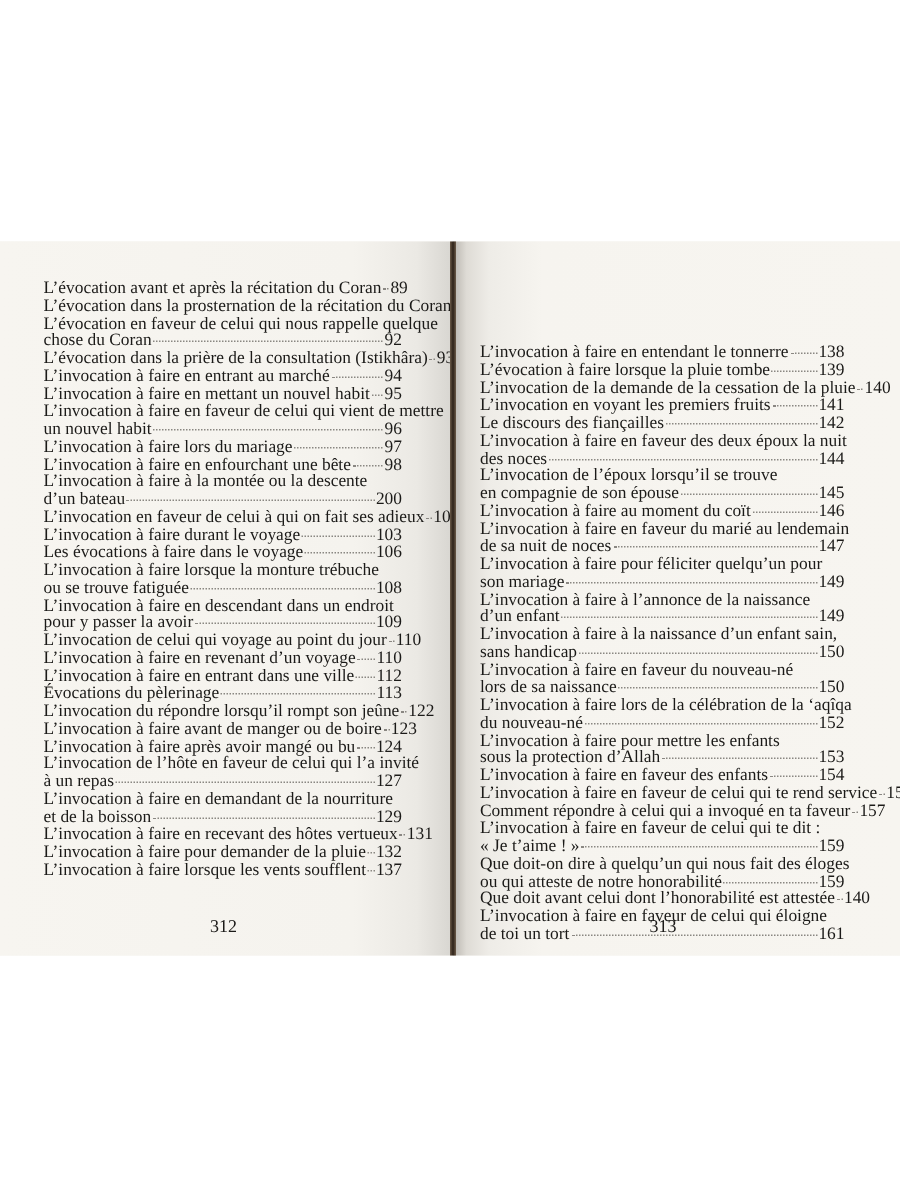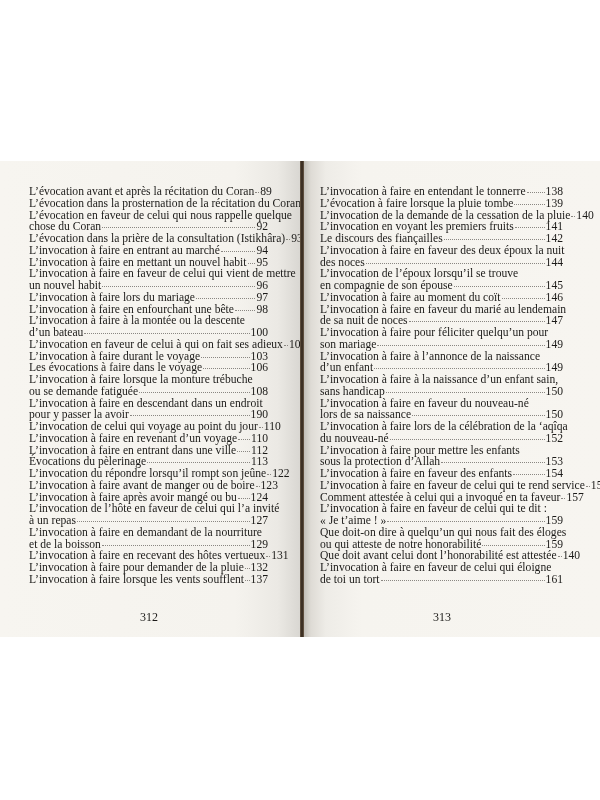--- a/index.html
+++ b/index.html
@@ -24,21 +24,21 @@
   }
   .spine {
     position: absolute; left: 300px; top: 0; width: 4px; height: 476px;
     background: linear-gradient(to right, #6b5a48, #2e2218, #6b5a48);
   }
   .toc {
     position: absolute; top: 25px;
     font-size: 11.6px; line-height: 11.75px; color: #1b1a18;
   }
   .page-left .toc { left: 29px; width: 239px; }
-  .page-right .toc { left: 18px; width: 243px; }
+  .page-right .toc { left: 18px; width: 243px; margin-top: 43px; }
   .entry { margin: 0; }
   .line { display: flex; align-items: baseline; white-space: nowrap; }
   .line .txt { flex: 0 0 auto; }
   .dots {
     flex: 1 1 auto; margin: 0 1px; border-bottom: 1px dotted #8a8782;
     transform: translateY(-2px); min-width: 4px;
   }
   .pg { flex: 0 0 auto; text-align: left; }
   .folio {
     position: absolute; top: 449px; font-size: 12px; color: #1b1a18;
@@ -121,21 +121,21 @@
             <span class="pg">98</span>
           </div>
         </div>
         <div class="entry">
           <div class="line">
             <span class="txt">L’invocation à faire à la montée ou la descente</span>
           </div>
           <div class="line">
             <span class="txt">d’un bateau</span>
             <span class="dots"></span>
-            <span class="pg">100</span>
+            <span class="pg">200</span>
           </div>
         </div>
         <div class="entry">
           <div class="line">
             <span class="txt">L’invocation en faveur de celui à qui on fait ses adieux</span>
             <span class="dots"></span>
             <span class="pg">101</span>
           </div>
         </div>
         <div class="entry">
@@ -150,33 +150,33 @@
             <span class="txt">Les évocations à faire dans le voyage</span>
             <span class="dots"></span>
             <span class="pg">106</span>
           </div>
         </div>
         <div class="entry">
           <div class="line">
             <span class="txt">L’invocation à faire lorsque la monture trébuche</span>
           </div>
           <div class="line">
-            <span class="txt">ou se demande fatiguée</span>
+            <span class="txt">ou se trouve fatiguée</span>
             <span class="dots"></span>
             <span class="pg">108</span>
           </div>
         </div>
         <div class="entry">
           <div class="line">
             <span class="txt">L’invocation à faire en descendant dans un endroit</span>
           </div>
           <div class="line">
             <span class="txt">pour y passer la avoir</span>
             <span class="dots"></span>
-            <span class="pg">190</span>
+            <span class="pg">109</span>
           </div>
         </div>
         <div class="entry">
           <div class="line">
             <span class="txt">L’invocation de celui qui voyage au point du jour</span>
             <span class="dots"></span>
             <span class="pg">110</span>
           </div>
         </div>
         <div class="entry">
@@ -408,21 +408,21 @@
         </div>
         <div class="entry">
           <div class="line">
             <span class="txt">L’invocation à faire en faveur de celui qui te rend service</span>
             <span class="dots"></span>
             <span class="pg">156</span>
           </div>
         </div>
         <div class="entry">
           <div class="line">
-            <span class="txt">Comment attestée à celui qui a invoqué en ta faveur</span>
+            <span class="txt">Comment répondre à celui qui a invoqué en ta faveur</span>
             <span class="dots"></span>
             <span class="pg">157</span>
           </div>
         </div>
         <div class="entry">
           <div class="line">
             <span class="txt">L’invocation à faire en faveur de celui qui te dit :</span>
           </div>
           <div class="line">
             <span class="txt">« Je t’aime ! »</span>

